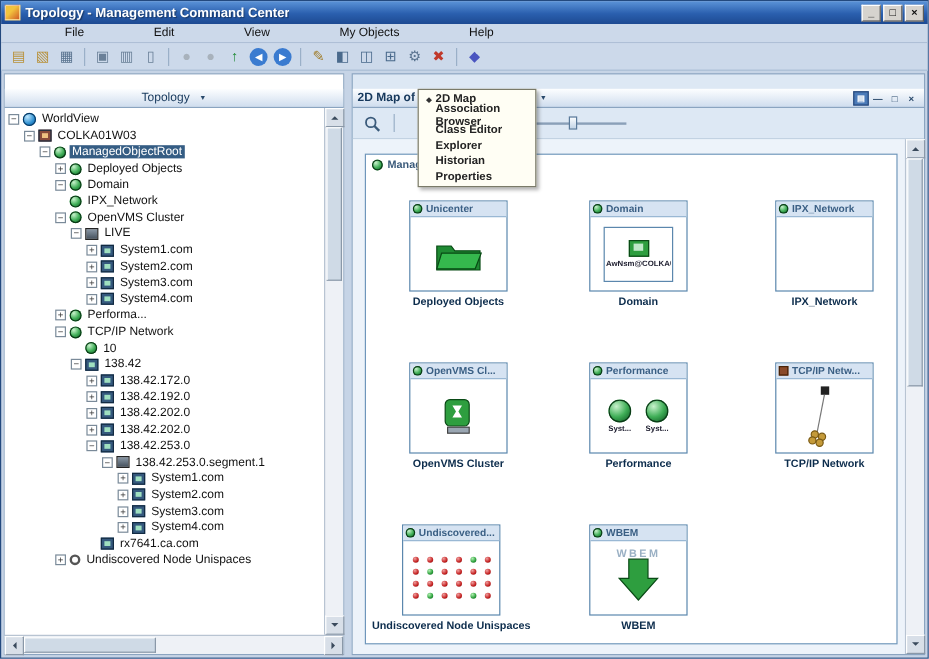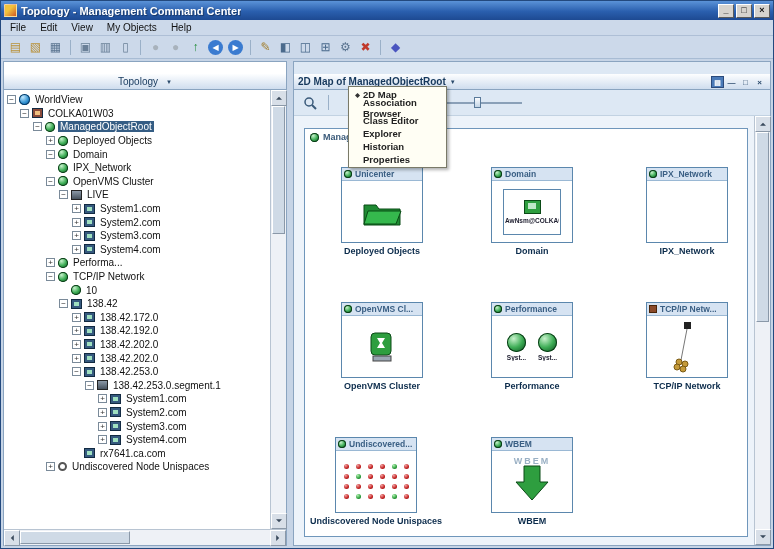--- a/index.html
+++ b/index.html
@@ -6,21 +6,21 @@
   html,body{width:774px;height:549px;overflow:hidden;font-family:"Liberation Sans",sans-serif;background:#9db4cc;}
   .window{width:774px;height:549px;border:1px solid #23497e;background:#c6d4e6;display:flex;flex-direction:column;}
   
   .titlebar{height:19px;background:linear-gradient(180deg,#5b93d8,#2a5fae 55%,#1d4a92);display:flex;align-items:center;padding:0 3px;color:#fff;font-size:11px;font-weight:bold;flex:none;}
   .title-icon{width:13px;height:13px;margin-right:4px;background:linear-gradient(135deg,#f2c33d 40%,#d05a25);border:1px solid rgba(255,255,255,.5);flex:none;}
   .title-text{white-space:nowrap;overflow:hidden;text-shadow:1px 1px 1px rgba(0,0,0,.4);}
   .win-btns{margin-left:auto;display:flex;gap:2px;}
   .win-btn{width:16px;height:14px;background:#d6d3ce;border:1px solid #fff;border-right-color:#5a5a5a;border-bottom-color:#5a5a5a;font-size:9px;line-height:11px;text-align:center;color:#111;cursor:default;}
   
   .menubar{height:16px;background:#ccd9ea;display:flex;align-items:center;font-size:10px;color:#111;padding-left:2px;border-bottom:1px solid #aebfd6;flex:none;}
-  .menu-item{padding:1px 7px;cursor:default;}
+  .menu-item{padding:1px 7px;cursor:default;margin-left:44px;}
   
   .toolbar{height:23px;background:#ccd9ea;display:flex;align-items:center;gap:1px;padding:0 5px;border-bottom:1px solid #a8bcd4;flex:none;}
   .tbtn{width:19px;height:19px;display:flex;align-items:center;justify-content:center;font-size:12px;cursor:default;}
   .tbtn.round{border-radius:50%;width:15px;height:15px;font-size:8px;margin:0 2px;}
   .tsep{width:1px;height:15px;background:#9ab0c8;margin:0 4px;flex:none;}
   
   .content{flex:1;display:flex;min-height:0;padding:2px;gap:0;}
   .left-pane{width:284px;display:flex;flex-direction:column;border:1px solid #8aa4c0;background:#fff;flex:none;}
   .splitter{width:6px;flex:none;}
   .right-pane{flex:1;display:flex;flex-direction:column;border:1px solid #8aa4c0;position:relative;background:#dde8f4;min-width:0;font-weight:bold;}
@@ -89,21 +89,21 @@
   .mini-label{font-size:6.5px;color:#223;max-width:54px;overflow:hidden;white-space:nowrap;}
   .perf-wrap{display:flex;gap:12px;}
   .perf-item{display:flex;flex-direction:column;align-items:center;gap:2px;}
   .dot-grid{display:grid;grid-template-columns:repeat(6,12px);row-gap:5px;justify-items:center;}
   .dot{width:5px;height:5px;border-radius:50%;}
   .dot.r{background:radial-gradient(circle at 35% 30%,#f0a0a0,#c42020 60%,#6a0a0a);}
   .dot.g{background:radial-gradient(circle at 35% 30%,#b0f0b0,#2a9e3a 60%,#0a4a14);}
   .wbem-wrap{position:relative;width:100%;height:100%;display:flex;align-items:center;justify-content:center;}
   .wbem-text{position:absolute;top:5px;left:0;right:0;text-align:center;font-size:9px;letter-spacing:2px;color:#9ab0c4;}
   
-  .dropdown{position:absolute;left:54px;top:24px;width:99px;background:#fffef4;border:1px solid #7a7a68;box-shadow:2px 2px 3px rgba(0,0,0,.3);z-index:60;font-size:9.5px;color:#222;padding:1px;}
+  .dropdown{position:absolute;left:54px;top:12px;width:99px;background:#fffef4;border:1px solid #7a7a68;box-shadow:2px 2px 3px rgba(0,0,0,.3);z-index:60;font-size:9.5px;color:#222;padding:1px;}
   .dd-item{display:flex;align-items:center;height:13px;padding:0 4px 0 2px;}
   .dd-bullet{width:11px;font-size:6px;color:#333;visibility:hidden;text-align:center;flex:none;}
   .dd-item.selected .dd-bullet{visibility:visible;}
 </style>
 </head>
 <body>
 
 <div class="window">
 
   <div class="titlebar">

